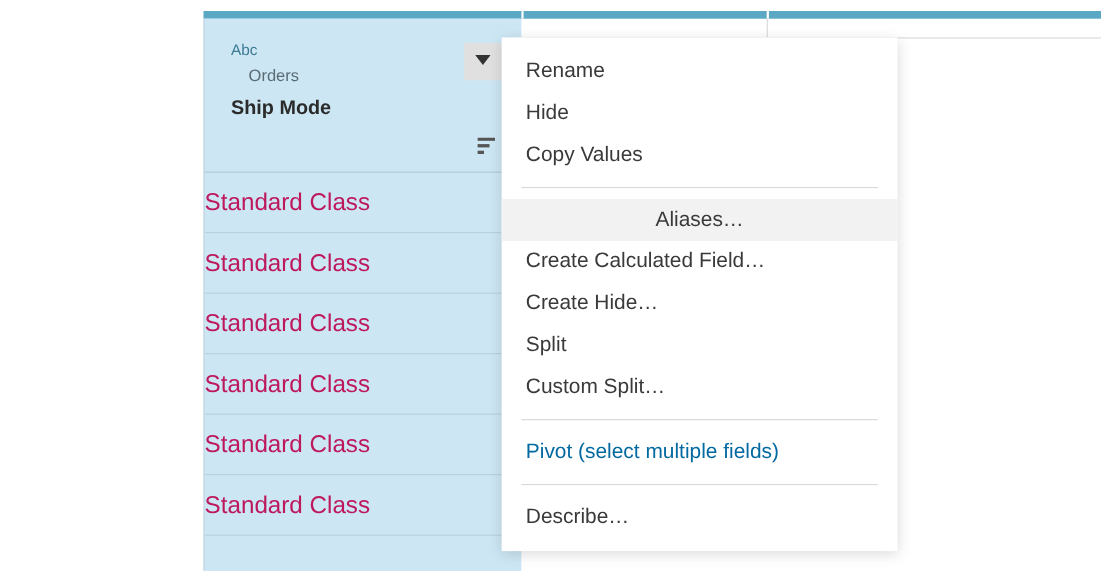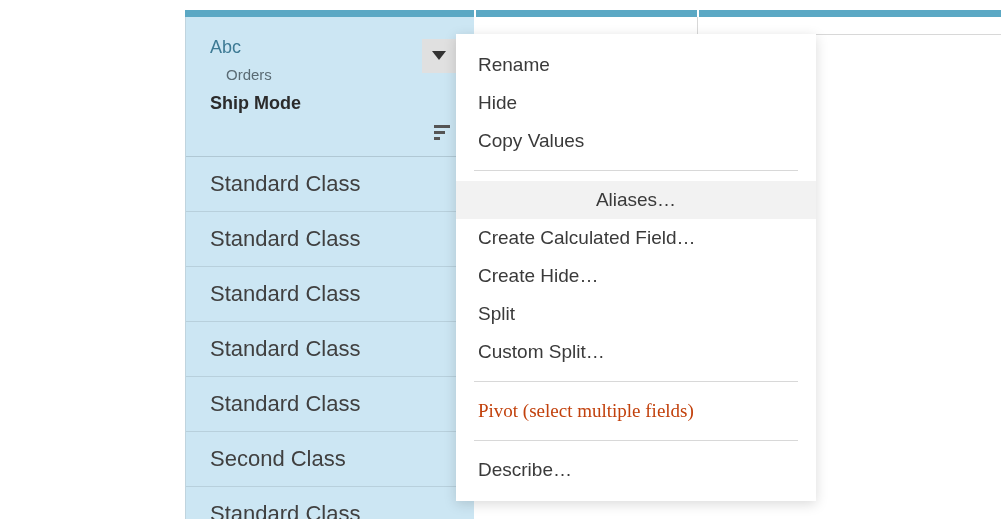--- a/index.html
+++ b/index.html
@@ -65,21 +65,21 @@
       border-left: 1px solid #c0d4de;
     }
     .col-header {
       height: 140px;
       border-bottom: 1px solid #b0c8d4;
       padding: 20px 18px 10px 24px;
       position: relative;
     }
     .type-label {
       color: #3d7a94;
-      font-size: 18px;
+      font-size: 14px;
       font-weight: 400;
       margin-bottom: 8px;
     }
     .source-label {
       color: #5a6b74;
       font-size: 15px;
       font-weight: 400;
       margin-bottom: 10px;
       margin-left: 16px;
     }
@@ -112,22 +112,21 @@
       height: 24px;
       display: flex;
       align-items: center;
       justify-content: center;
     }
     .cell {
       height: 55px;
       border-bottom: 1px solid #b8d0dc;
       display: flex;
       align-items: center;
-      padding-left: 24px;
-      color: #404040;
+      color: #be185d;
       font-size: 22px;
     }
     .context-menu {
       position: absolute;
       top: 34px;
       left: 456px;
       width: 360px;
       background: #ffffff;
       box-shadow: 0 3px 12px rgba(0,0,0,0.15);
       padding: 12px 0;
@@ -136,23 +135,22 @@
       padding: 8px 22px;
       font-size: 19px;
       color: #3a3a3a;
       cursor: pointer;
     }
     .menu-item.highlighted {
       background: #f2f2f2;
       text-align: center;
     }
     .menu-item.disabled {
-      color: #c2410c;
+      color: #0369a1;
       cursor: default;
-      font-family: Liberation Serif, serif;
     }
     .menu-separator {
       height: 1px;
       background: #d8d8d8;
       margin: 10px 18px;
     }
   </style>
 </head>
 <body>
 
@@ -181,21 +179,20 @@
         <rect x="0" y="12" width="6" height="3" fill="#555"></rect>
       </svg>
     </div>
   </div>
   <div id="cells">
       <div class="cell">Standard Class</div>
       <div class="cell">Standard Class</div>
       <div class="cell">Standard Class</div>
       <div class="cell">Standard Class</div>
       <div class="cell">Standard Class</div>
-      <div class="cell">Second Class</div>
       <div class="cell">Standard Class</div>
     </div>
 </div>
 
 <div class="context-menu">
   <div id="menu-items">
       <div class="menu-item">Rename</div>
       <div class="menu-item">Hide</div>
       <div class="menu-item">Copy Values</div>
       <div class="menu-separator"></div>

